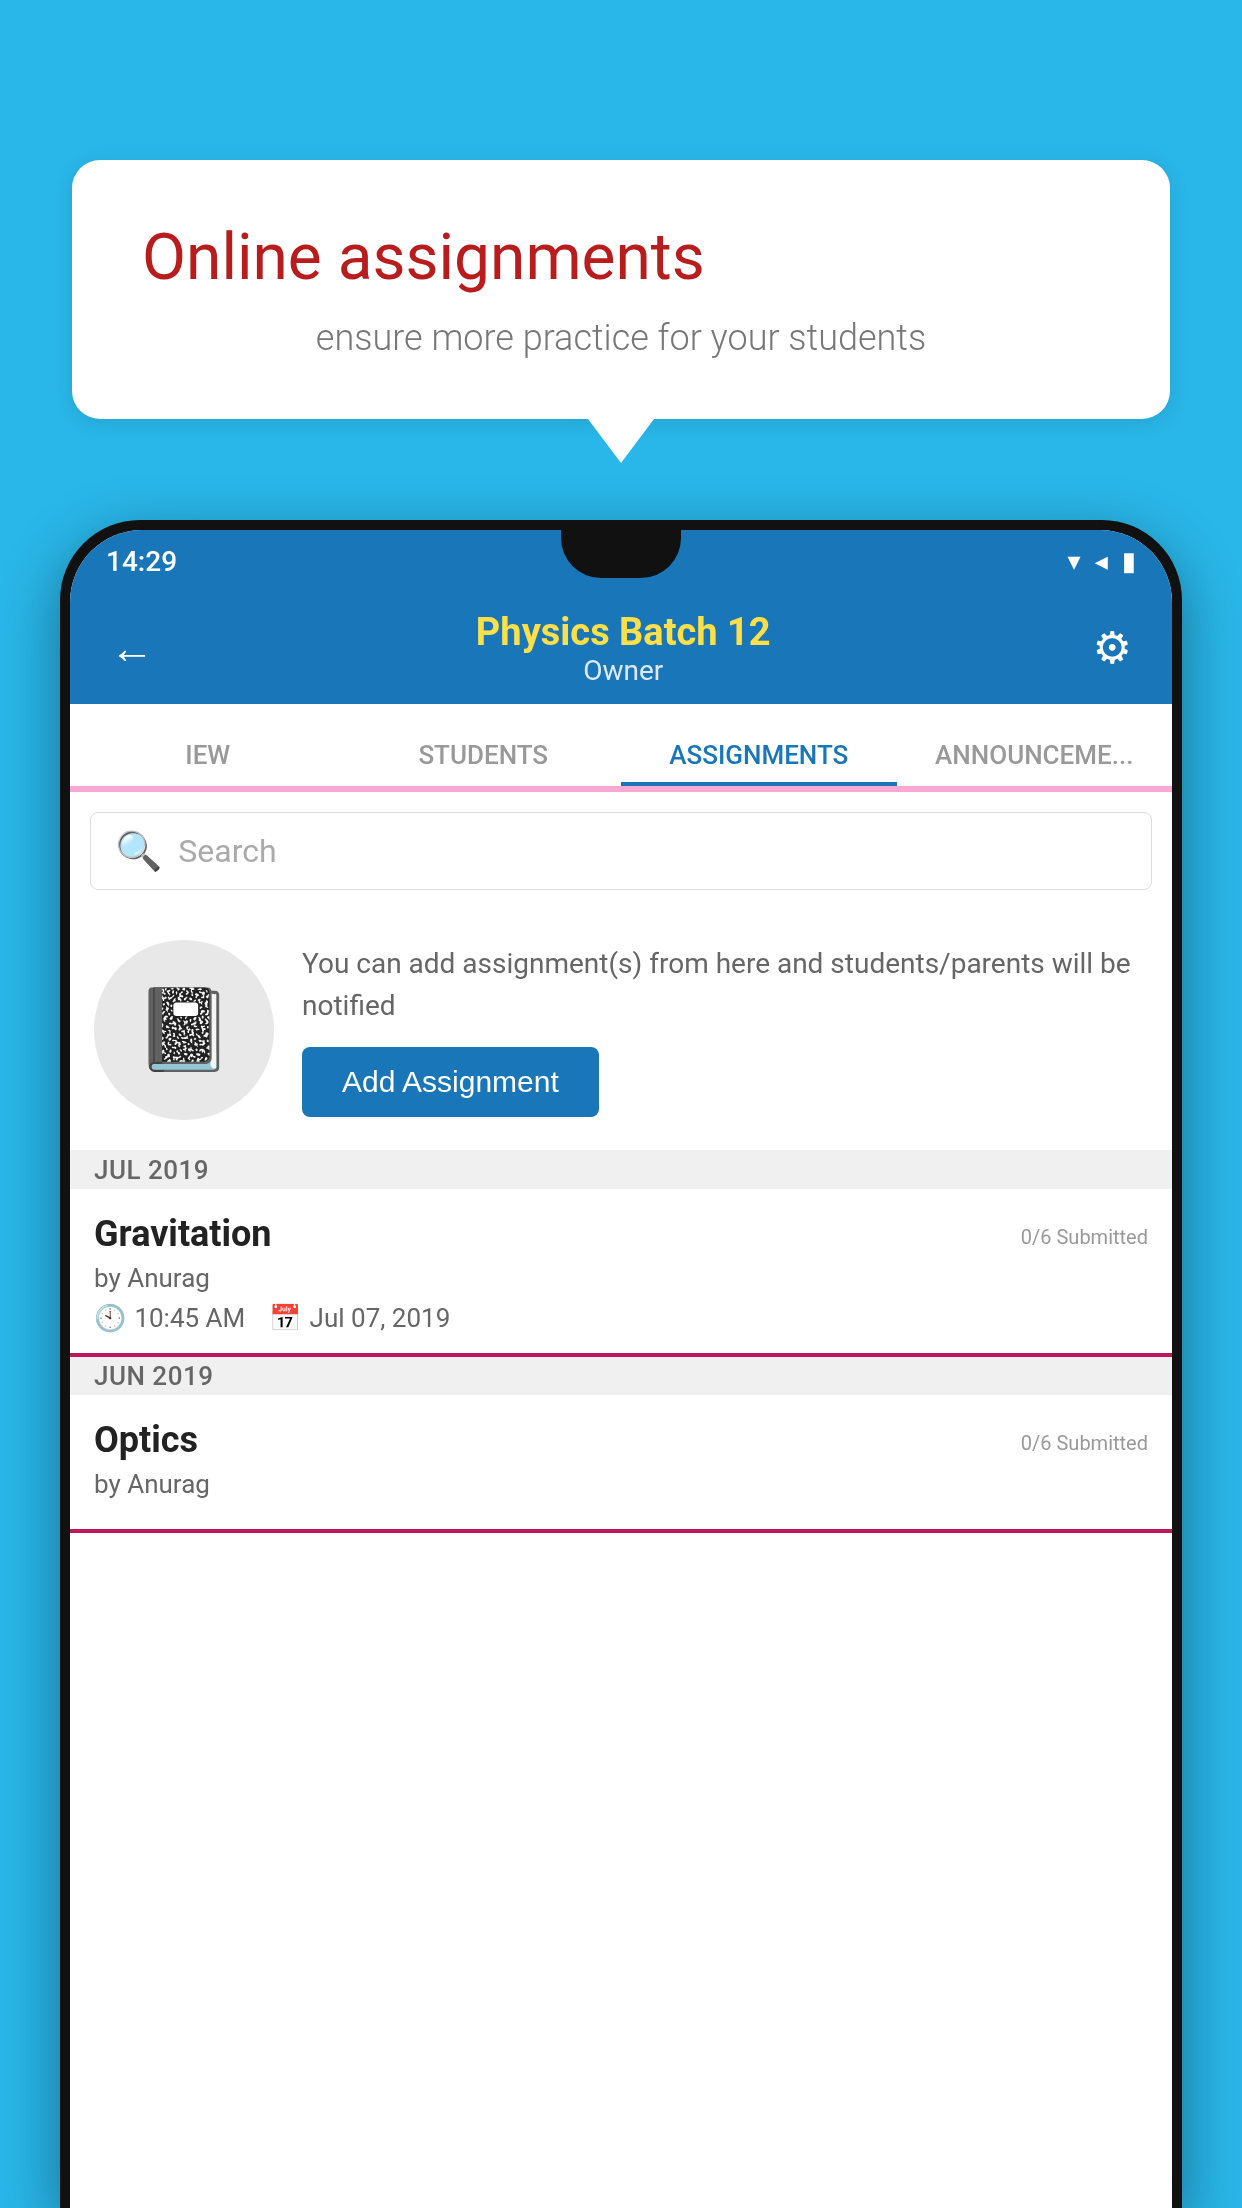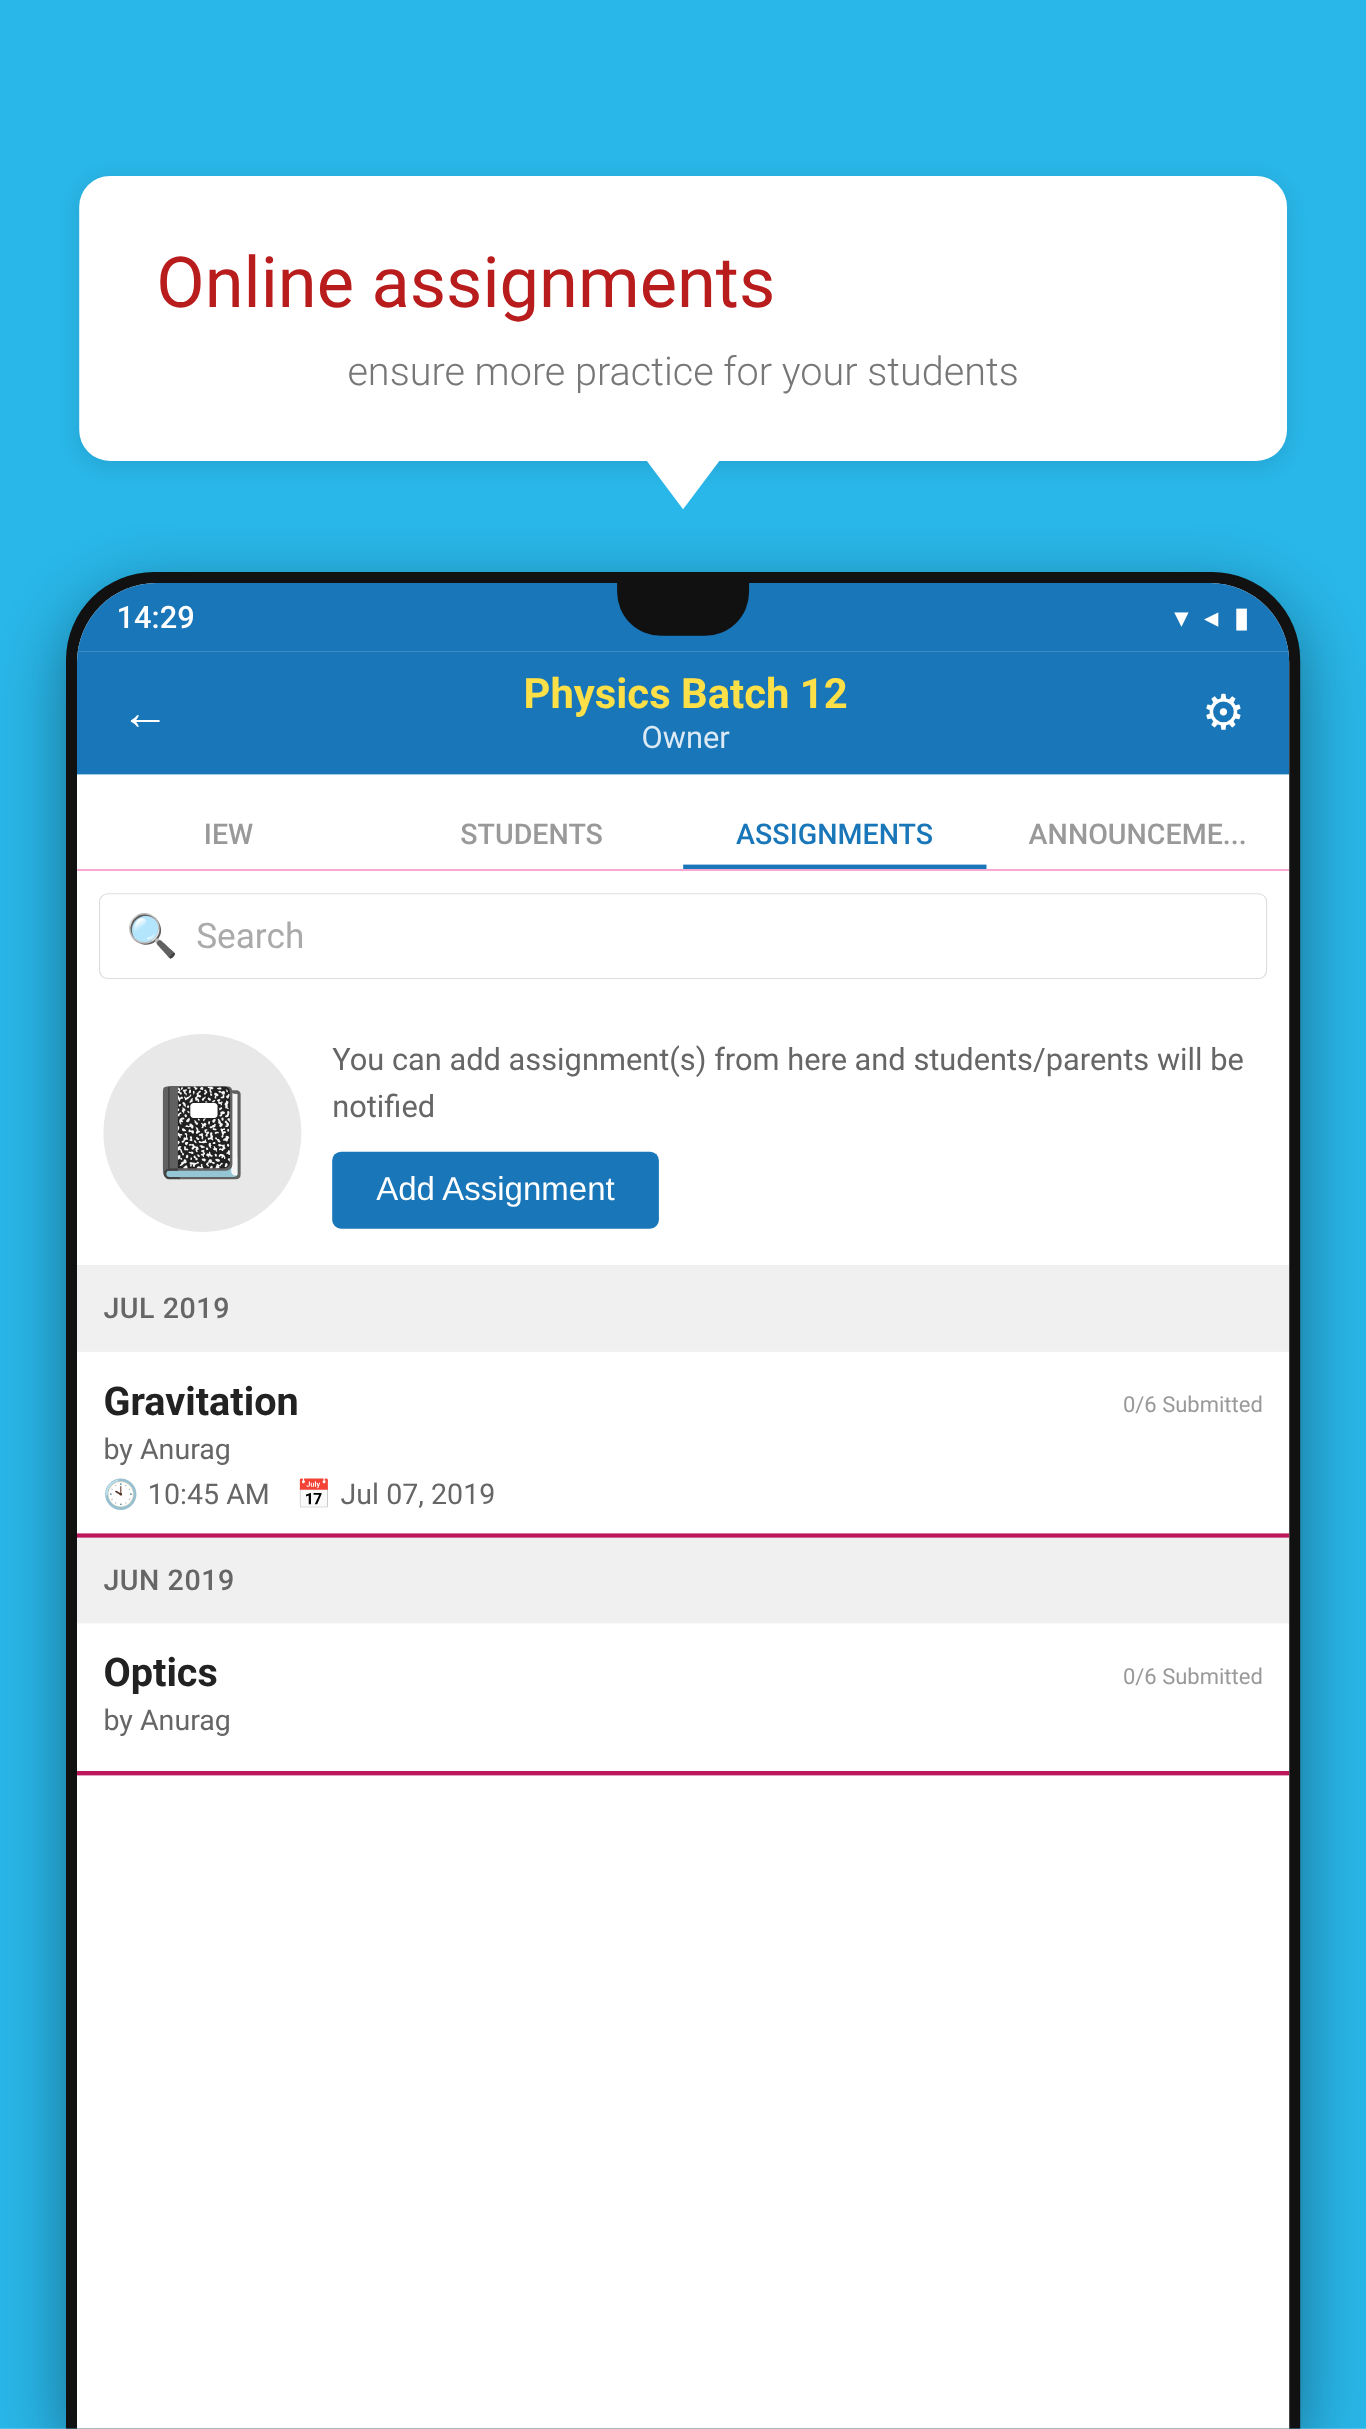--- a/index.html
+++ b/index.html
@@ -138,21 +138,21 @@
       cursor: pointer;
       padding: 10px;
     }
 
     
     .tab-bar {
       background: white;
       height: 88px;
       display: flex;
       align-items: flex-end;
-      border-bottom: 2px solid #f9a8d4;
+      border-bottom: 6px solid #f9a8d4;
       overflow: hidden;
     }
     .tab-item {
       flex: 1;
       text-align: center;
       padding-bottom: 16px;
       font-size: 26px;
       font-weight: 500;
       color: #999;
       cursor: pointer;
@@ -244,21 +244,21 @@
       border-radius: 8px;
       padding: 18px 40px;
       font-size: 30px;
       font-weight: 500;
       cursor: pointer;
     }
 
     
     .section-header {
       background: #f0f0f0;
-      padding: 24px 24px;
+      padding: 4px 24px;
       font-size: 26px;
       color: #666;
       font-weight: 500;
       letter-spacing: 0.5px;
     }
 
     
     .assignment-item {
       padding: 24px 24px 20px;
       border-bottom: 4px solid #be185d;

